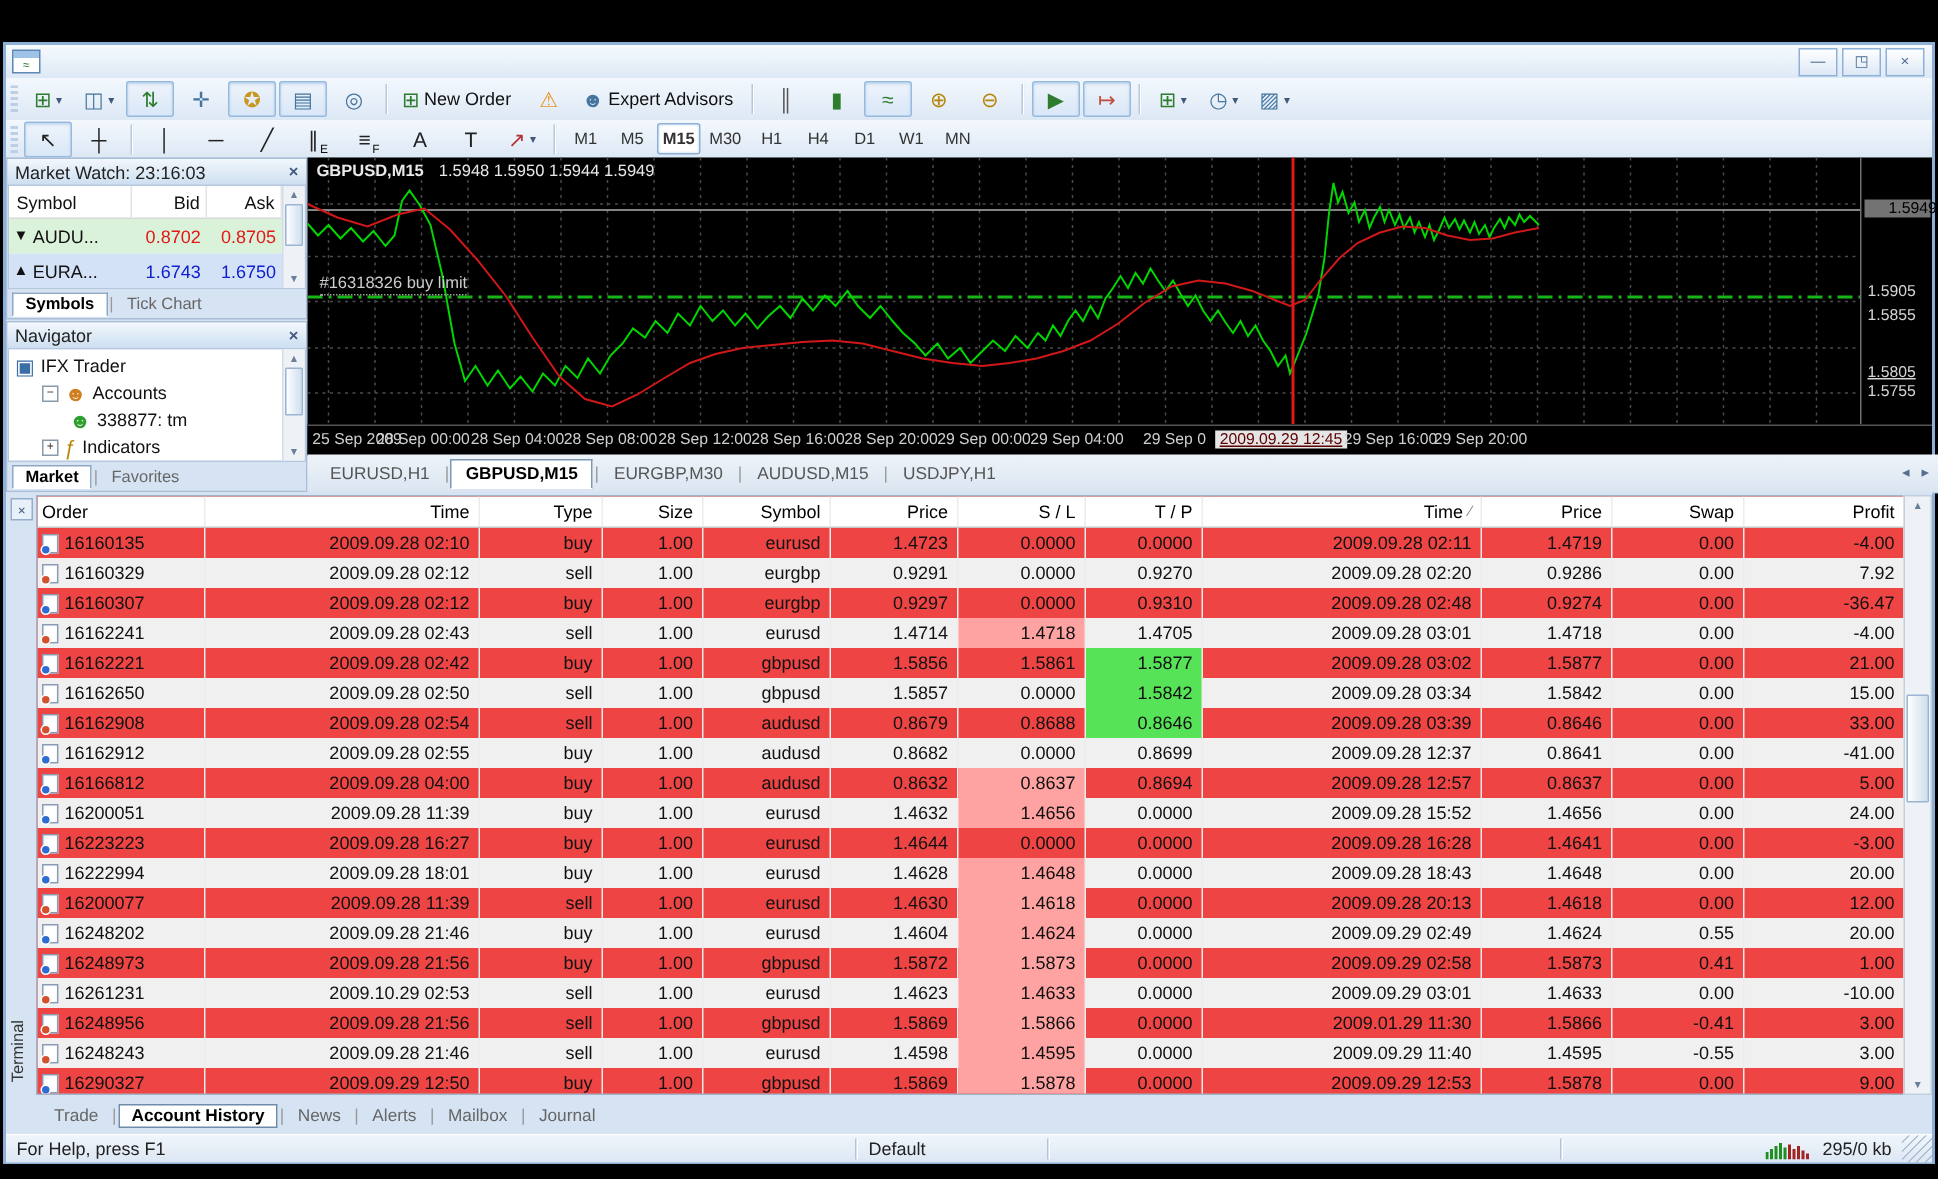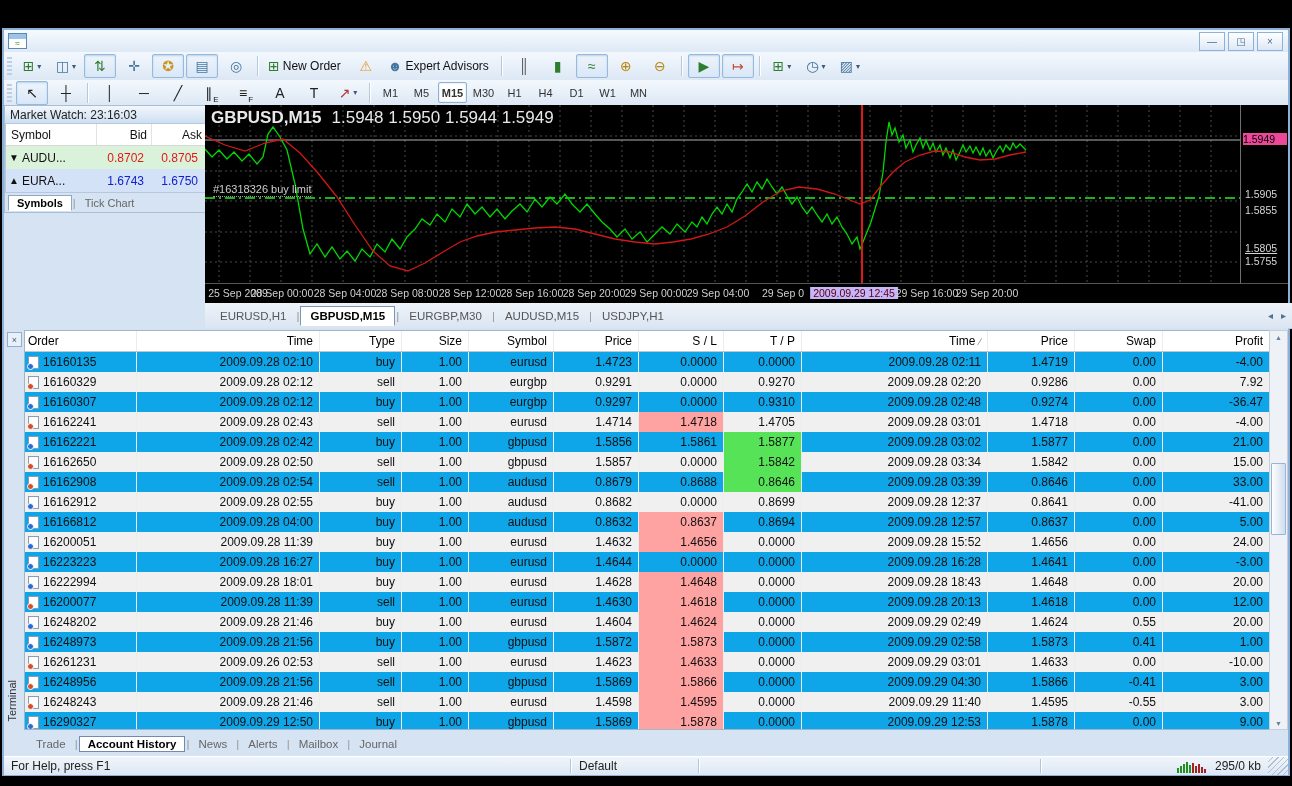--- a/index.html
+++ b/index.html
@@ -26,21 +26,21 @@
   .tbtn.pressed{background:linear-gradient(#eef4fb,#d9e7f7);border-color:#96b9de;box-shadow:inset 0 1px 2px #b9d1ea;}
   .icn{font-size:14px;line-height:14px;}
   .sub{font-size:8px;margin-left:1px;align-self:flex-end;}
   .tlabel{margin:0 3px;}
   .dd{font-size:8px;color:#40597a;margin-left:3px;}
   .tsep{width:1px;height:20px;background:#b6c8dd;border-right:1px solid #fff;margin:0 4px;}
   .tfbtn{min-width:27px;height:19px;margin:0 1px;display:inline-flex;align-items:center;justify-content:center;
          font-size:11px;color:#333;border:1px solid transparent;border-radius:2px;text-align:right;}
   .tfbtn.active{background:#fff;border-color:#8fb0d6;box-shadow:inset 0 0 2px #b9d1ea;font-weight:bold;}
   
-  .leftcol{position:absolute;left:0;top:75px;width:201px;height:223px;display:flex;}
+  .leftcol{position:absolute;left:0;top:75px;width:201px;height:223px;display:flex;flex-direction:column;}
   .panel{display:flex;flex-direction:column;border:1px solid #a9bed6;background:#d6e3f3;}
   #mwpanel{height:106px;}
   #nvpanel{flex:1;margin-top:1px;}
   .ptitle{height:17px;display:flex;align-items:center;padding:0 5px;
           background:linear-gradient(#f2f7fc,#cddff1);border-bottom:1px solid #b5c8de;color:#222;}
   .pclose{margin-left:auto;font-size:11px;color:#41597a;font-weight:bold;cursor:default;}
   .pbody{flex:1;display:flex;background:#fff;border:1px solid #b5c8de;border-top:none;min-height:0;}
   .ptabs{height:19px;display:flex;align-items:center;background:#d6e3f3;padding-left:3px;font-size:11px;}
   .tab{padding:1px 8px;color:#666;}
   .tab.active{background:#fff;border:1px solid #8fa8c4;border-bottom-color:#fff;color:#000;font-weight:bold;}
@@ -64,41 +64,41 @@
   .nvtree{flex:1;display:flex;flex-direction:column;padding-top:2px;min-width:0;}
   .nvrow{height:18px;display:flex;align-items:center;gap:4px;}
   .xpd{width:9px;height:9px;border:1px solid #8899aa;display:inline-flex;align-items:center;justify-content:center;
        font-size:8px;line-height:8px;color:#333;background:#fff;}
   .nvlab{color:#111;}
   
   .chart{position:absolute;left:201px;top:75px;width:1083px;height:198px;background:#000;}
   .plot{position:absolute;left:0;top:0;width:1035px;height:178px;}
   .pscale{position:absolute;left:1035px;top:0;width:48px;height:178px;border-left:1px solid #707070;}
   .plab{position:absolute;left:4px;font-size:10.5px;color:#d6d6d6;font-family:"Liberation Sans",sans-serif;}
-  .plab.cur{background:#ec4899;color:#000;left:2px;right:2px;padding-left:0;}
+  .plab.cur{background:#737373;color:#000;left:2px;right:2px;padding-left:16px;}
   .taxis{position:absolute;left:0;top:178px;width:1083px;height:20px;background:#000;border-top:1px solid #555;}
   .tlb{position:absolute;top:3px;transform:translateX(-50%);font-size:10.5px;color:#cfcfcf;white-space:nowrap;}
-  .tlb.red{background:#c4b5fd;color:#5c0000;padding:0 3px;}
-  .chead{position:absolute;left:6px;top:3px;color:#e8e8e8;font-size:17px;}
+  .tlb.red{background:#e5e5e5;color:#5c0000;padding:0 3px;text-decoration:underline;}
+  .chead{position:absolute;left:6px;top:3px;color:#e8e8e8;font-size:11px;}
   .chead b{font-weight:bold;margin-right:10px;}
   .annot{position:absolute;left:8px;top:78px;color:#cdcdcd;font-size:11px;border-bottom:1px dotted #9a9a9a;padding-bottom:1px;}
   
   .ctabs{position:absolute;left:201px;top:273px;width:1083px;height:25px;background:linear-gradient(#eef3f9,#dbe5f1);
          border-bottom:1px solid #b9cce2;display:flex;align-items:center;padding-left:6px;font-size:11.5px;}
   .ctab{padding:3px 9px;color:#555;}
   .ctab.active{background:#fff;border:1px solid #7d96b4;border-bottom-color:#fff;color:#000;font-weight:bold;}
   .carrs{margin-left:auto;padding-right:8px;color:#54708e;font-size:10px;display:flex;gap:8px;}
   
   .terminal{position:absolute;left:0;top:298px;width:1284px;height:428px;background:#d6e3f3;}
   .tside{position:absolute;left:0;top:0;width:20px;height:100%;}
   .tclose{position:absolute;left:3px;top:4px;width:13px;height:13px;border:1px solid #93aecb;background:#e8f0f9;
           display:flex;align-items:center;justify-content:center;font-size:9px;color:#41597a;}
   .tvlabel{position:absolute;left:2px;bottom:34px;writing-mode:vertical-rl;transform:rotate(180deg);
            font-size:11px;color:#333;}
-  .ttable{position:absolute;left:20px;top:2px;right:17px;bottom:26px;background:#0ea5e9;border:1px solid #a2b4c8;overflow:hidden;}
+  .ttable{position:absolute;left:20px;top:2px;right:17px;bottom:26px;background:#ef4444;border:1px solid #a2b4c8;overflow:hidden;}
   .trow{display:grid;grid-template-columns:112px 183px 82px 67px 85px 85px 85px 78px 186px 87px 88px minmax(0,1fr);
         height:20px;align-items:center;}
   .trow.alt{background:#f0f0f0;}
   .trow.head{border-bottom:1px solid #c6c6c6;background:#fff;height:20px;}
   .tc{text-align:right;padding-right:6px;border-right:1px solid #ececec;height:100%;display:flex;
       align-items:center;justify-content:flex-end;white-space:nowrap;font-size:12px;}
   .tc.left{text-align:left;justify-content:flex-start;padding-left:3px;gap:4px;}
   .trow.head .tc{color:#000;}
   .sort{color:#888;font-size:10px;margin-left:4px;}
   .hlred{background:#ffa2a2;}
@@ -747,21 +747,21 @@
             <div class="tc">0.41</div>
             <div class="tc">1.00</div>
           </div>
           <div class="trow alt">
             <div class="tc left">
               <span class="doc sell">
                 <i></i>
               </span>
               <span>16261231</span>
             </div>
-            <div class="tc">2009.09.26 02:53</div>
+            <div class="tc">2009.10.29 02:53</div>
             <div class="tc">sell</div>
             <div class="tc">1.00</div>
             <div class="tc">eurusd</div>
             <div class="tc">1.4623</div>
             <div class="tc hlred">1.4633</div>
             <div class="tc">0.0000</div>
             <div class="tc">2009.09.29 03:01</div>
             <div class="tc">1.4633</div>
             <div class="tc">0.00</div>
             <div class="tc">-10.00</div>
@@ -773,21 +773,21 @@
               </span>
               <span>16248956</span>
             </div>
             <div class="tc">2009.09.28 21:56</div>
             <div class="tc">sell</div>
             <div class="tc">1.00</div>
             <div class="tc">gbpusd</div>
             <div class="tc">1.5869</div>
             <div class="tc hlred">1.5866</div>
             <div class="tc">0.0000</div>
-            <div class="tc">2009.09.29 04:30</div>
+            <div class="tc">2009.01.29 11:30</div>
             <div class="tc">1.5866</div>
             <div class="tc">-0.41</div>
             <div class="tc">3.00</div>
           </div>
           <div class="trow alt">
             <div class="tc left">
               <span class="doc sell">
                 <i></i>
               </span>
               <span>16248243</span>

